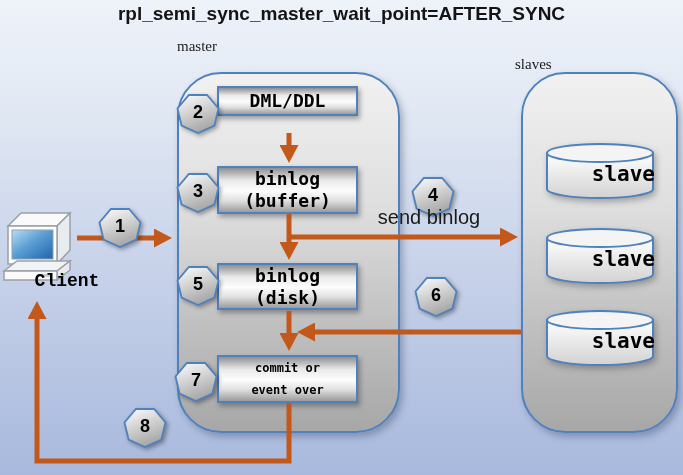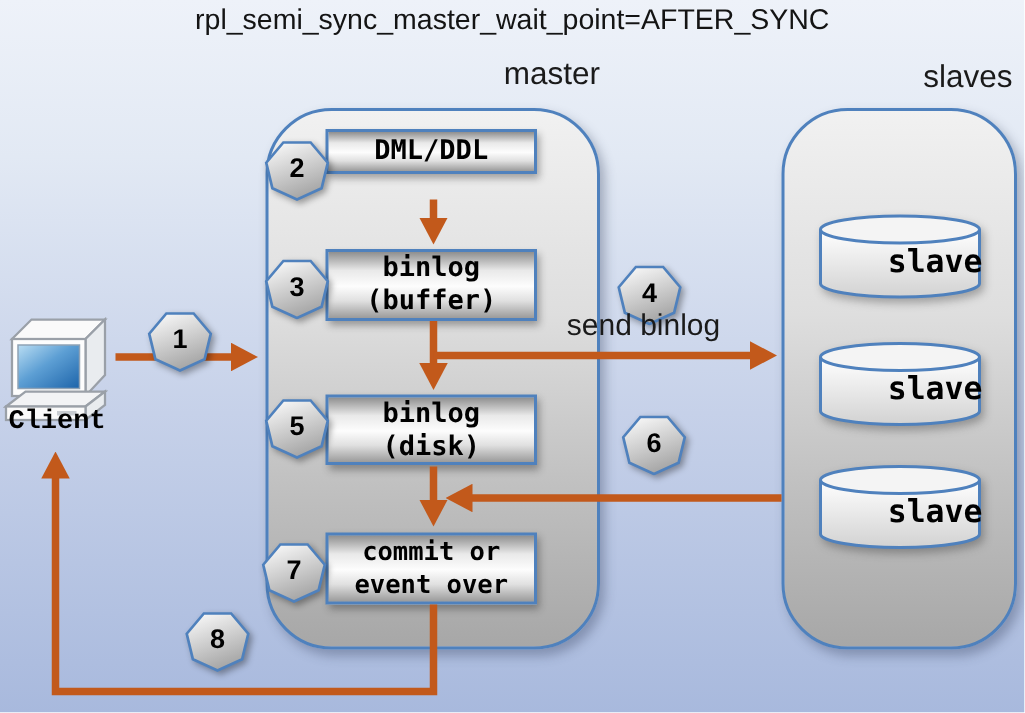--- a/index.html
+++ b/index.html
@@ -3,49 +3,49 @@
 <meta charset="utf-8">
 <style>
   html,body{margin:0;padding:0;}
   .stage{
     position:relative;width:683px;height:475px;overflow:hidden;
     background:linear-gradient(180deg,#eef2f9 0%,#e2e9f4 22%,#c6d1e9 58%,#a8b9dd 100%);
     font-family:"Liberation Sans",sans-serif;
   }
   .title{
     position:absolute;left:0;top:3px;width:683px;text-align:center;
-    font-size:19px;font-weight:normal;color:#141414;letter-spacing:0px;
+    font-size:19px;font-weight:bold;color:#141414;letter-spacing:0px;
   }
   .group-label{
-    position:absolute;text-align:right;
-    font-family:Liberation Sans, sans-serif;
-    font-size:21px;color:#1a1a1a;font-weight:500;
+    position:absolute;text-align:left;
+    font-family:Liberation Serif, serif;
+    font-size:15px;color:#1a1a1a;font-weight:500;
   }
   .group-label.master{left:177px;top:38px;width:223px;}
-  .group-label.slaves{left:515px;top:40px;width:160px;}
+  .group-label.slaves{left:515px;top:56px;width:160px;}
   .container-box{
     position:absolute;border:2px solid #4f81bd;border-radius:44px;
     background:linear-gradient(180deg,#f1f1f1 0%,#dedede 38%,#c2c2c2 68%,#a7a7a7 100%);
     box-shadow:3px 4px 7px rgba(50,60,90,.35);
   }
   .container-box.master{left:177px;top:72px;width:219px;height:357px;}
   .container-box.slaves{left:521px;top:72px;width:153px;height:357px;}
   .pbox{
     position:absolute;left:217px;width:141px;box-sizing:border-box;
     border:2px solid #4f81bd;
     background:linear-gradient(180deg,#8f8f8f 0%,#e9e9e9 28%,#fdfdfd 52%,#e0e0e0 74%,#9b9b9b 100%);
     display:flex;align-items:center;justify-content:center;text-align:center;
     font-family:"DejaVu Sans Mono","Liberation Mono",monospace;
     font-size:18px;font-weight:bold;color:#000;line-height:22px;white-space:pre-line;
     box-shadow:2px 3px 5px rgba(40,40,40,.4);z-index:2;
   }
   .pbox.dml{top:86px;height:30px;}
   .pbox.buffer{top:166px;height:48px;}
   .pbox.disk{top:263px;height:47px;}
-  .pbox.commit{top:355px;height:48px;font-size:17px;}
+  .pbox.commit{top:355px;height:48px;font-size:12px;}
   .arrows{position:absolute;left:0;top:0;width:683px;height:475px;z-index:3;pointer-events:none;}
   .badge{position:absolute;width:44px;height:42px;z-index:4;filter:drop-shadow(2px 2px 2px rgba(0,0,0,.35));}
   .badge svg{position:absolute;left:0;top:0;}
   .badge .num{
     position:absolute;left:0;top:0;width:44px;height:40px;
     display:flex;align-items:center;justify-content:center;
     font-size:18px;font-weight:bold;color:#000;
   }
   .edge-label{
     position:absolute;z-index:5;text-align:center;color:#1a1a1a;font-size:20px;
@@ -57,21 +57,21 @@
   .cyl .cyl-label{
     position:absolute;left:0;top:20px;width:110px;text-align:right;
     font-family:"DejaVu Sans Mono","Liberation Mono",monospace;
     font-size:21px;font-weight:bold;color:#000;
   }
   .cyl.c1{top:142px;} .cyl.c2{top:227px;} .cyl.c3{top:309px;}
   .client{position:absolute;left:2px;top:206px;width:74px;height:74px;z-index:2;}
   .client-label{
     position:absolute;left:0px;top:271px;width:76px;text-align:center;z-index:5;
     font-family:"Liberation Mono","DejaVu Sans Mono",monospace;
-    font-size:18px;font-weight:bold;color:#000;
+    font-size:18px;font-weight:bold;color:#000;padding-left:29px;
   }
 </style>
 </head>
 <body>
 
 <div class="stage">
 
   <div class="title">rpl_semi_sync_master_wait_point=AFTER_SYNC</div>
 
   <div class="container-box master"></div>

